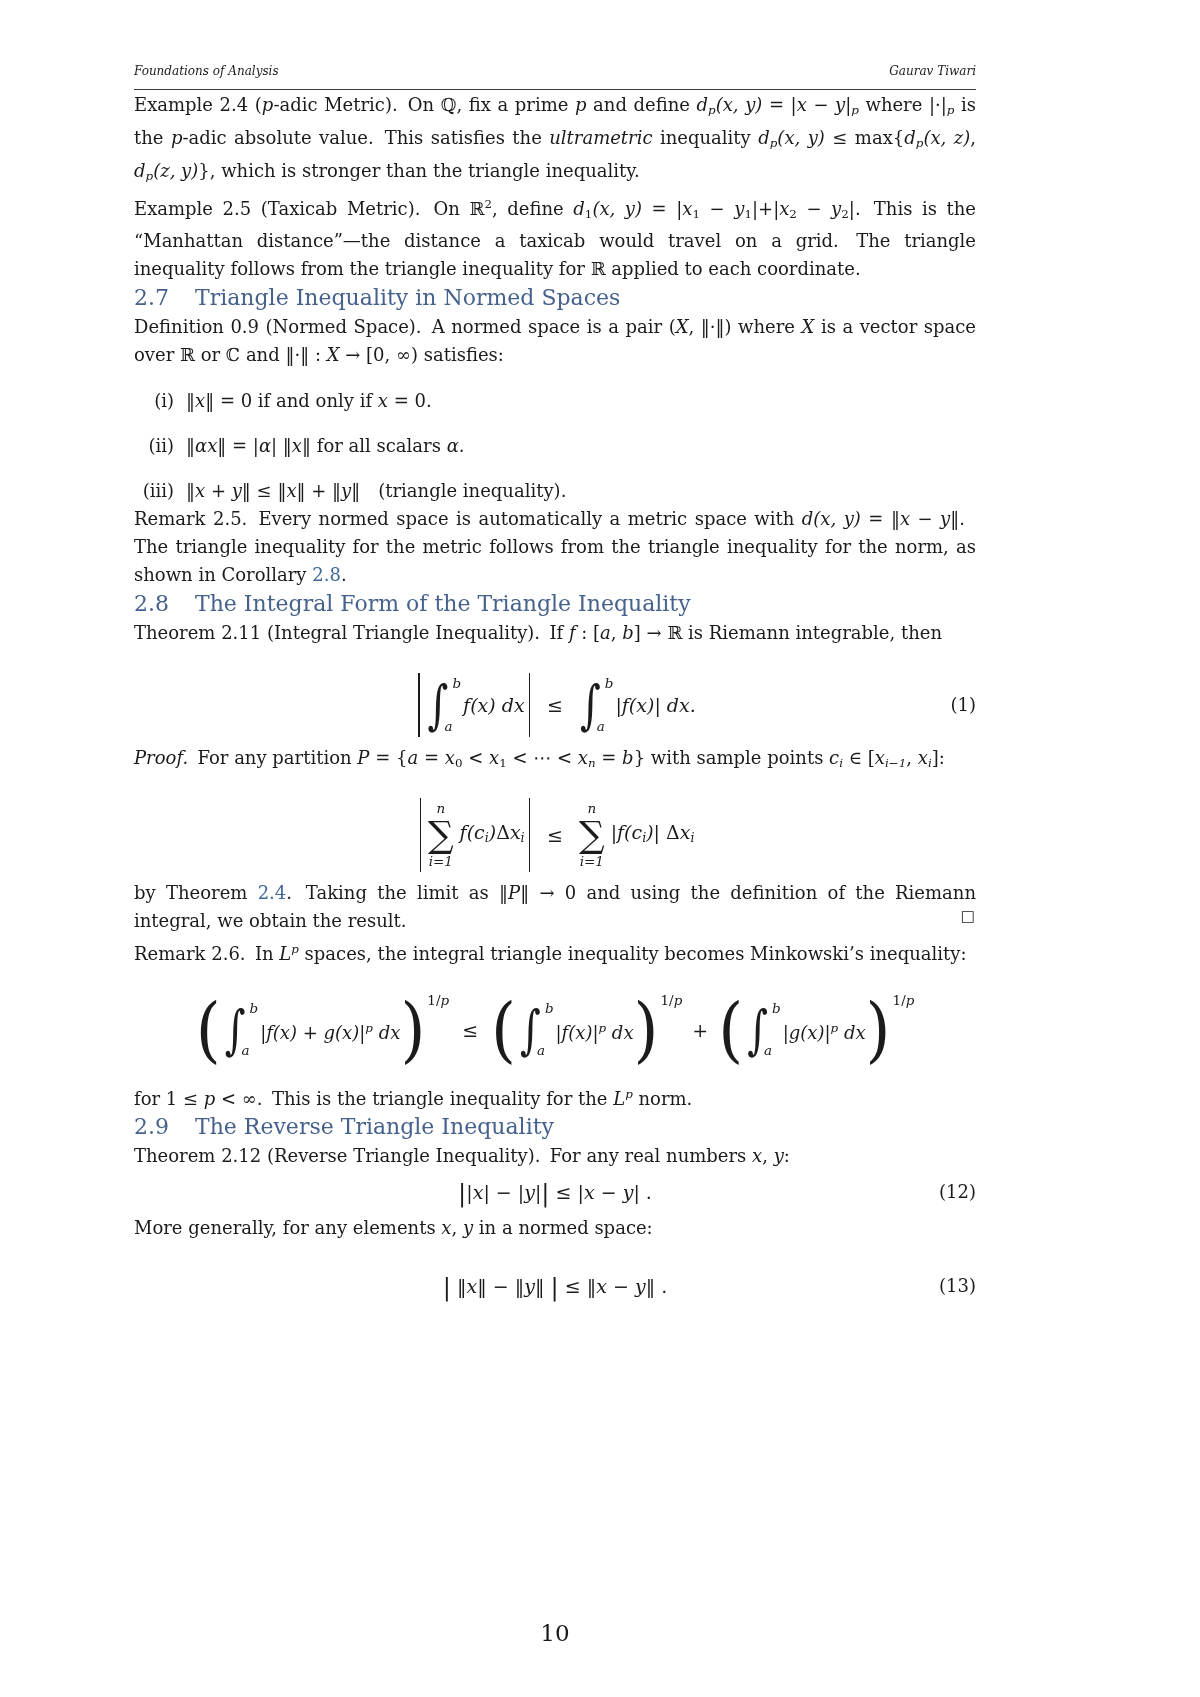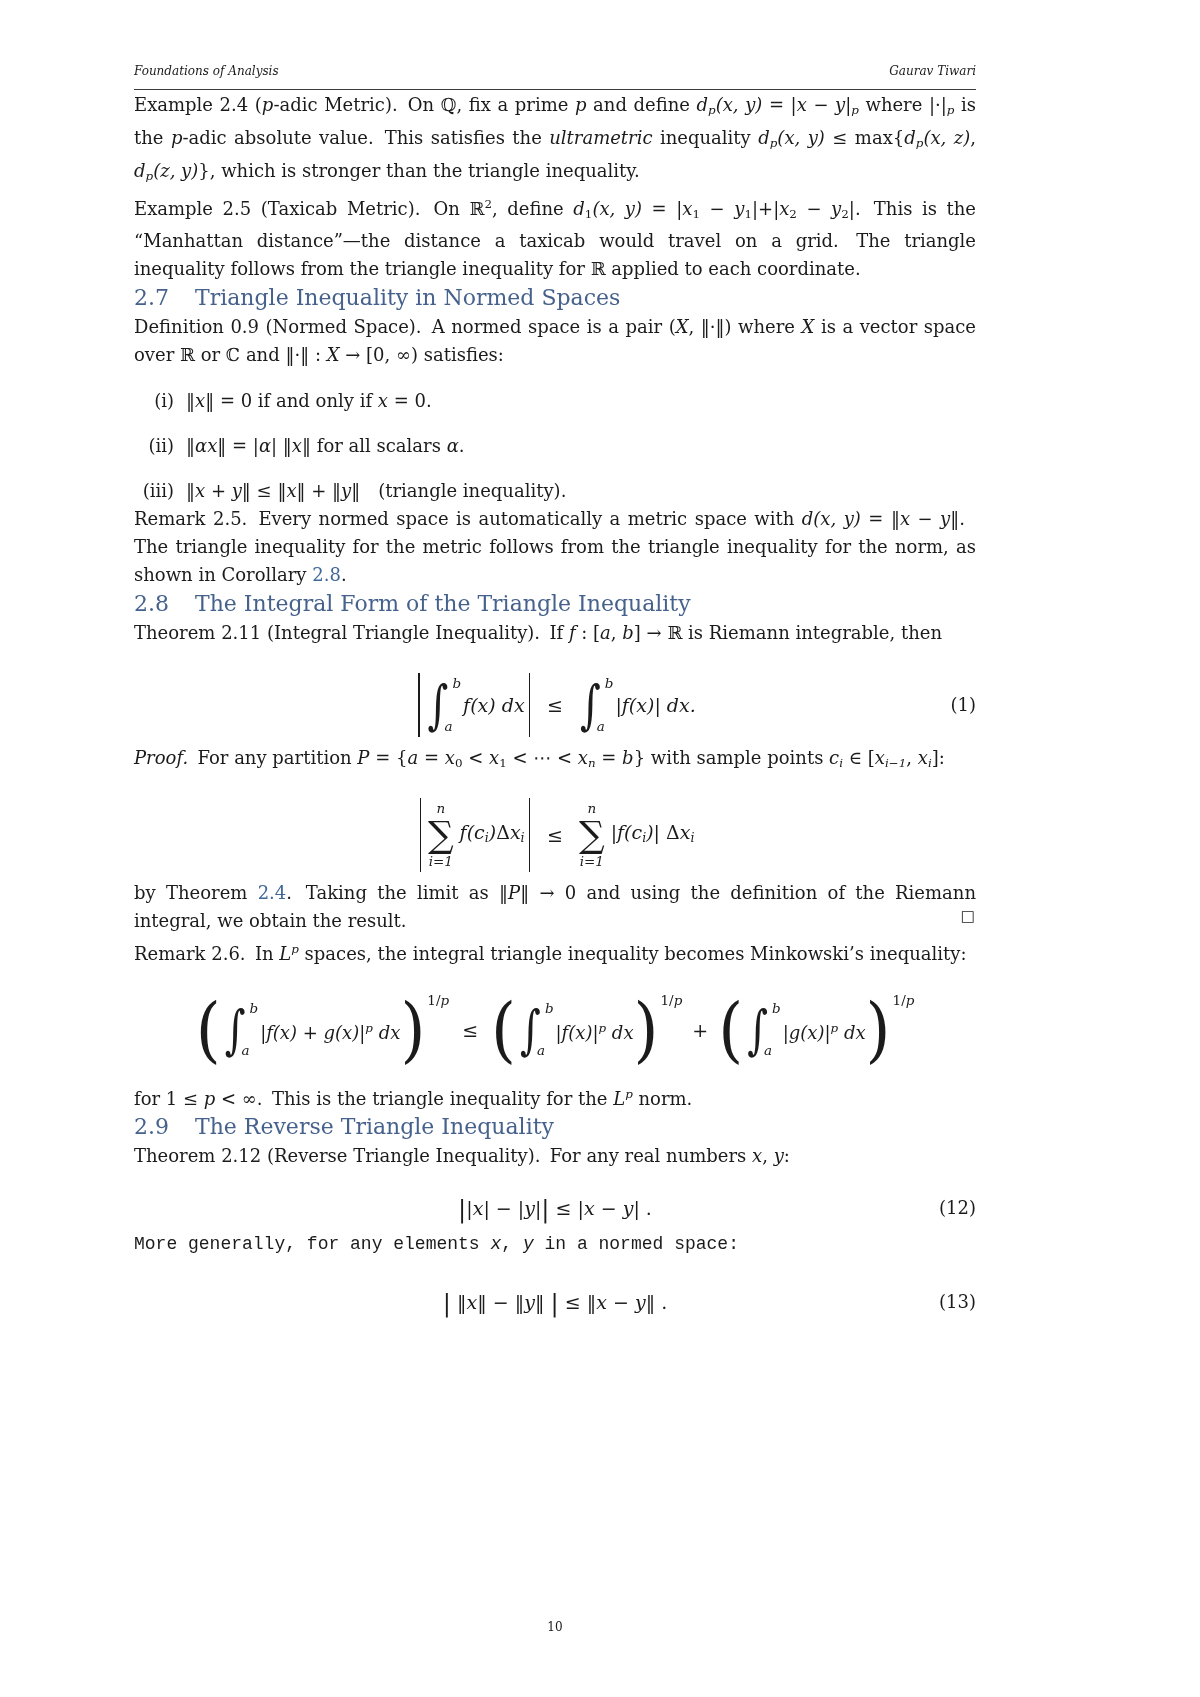--- a/index.html
+++ b/index.html
@@ -28,21 +28,21 @@
   .p1{margin-top:46px;}
   .p2{margin-top:22px;}
   .p3{margin-top:13px;}
   .p4{margin-top:17px;}
   .p5{margin-top:15px;}
   .p6{margin-top:7px;}
   .p7{margin-top:6px;position:relative;}
   .p8{margin-top:13px;}
   .p9{margin-top:8px;}
   .p10{margin-top:15px;}
-  .p11{margin-top:8px;font-family:Liberation Mono, monospace;}
+  .p11{margin-top:8px;}
   h2.sec{
     display:flex;align-items:baseline;
     font-size:22px;line-height:30px;font-weight:normal;
     color:var(--heading);margin:0;text-align:left;
   }
   .sec27{margin-top:27px;}
   .sec28{margin-top:32px;}
   .sec29{margin-top:24px;}
   .sec-num{margin-right:26px;}
   .mlist{margin-top:18px;}
@@ -57,21 +57,21 @@
   .lnk{color:var(--link);}
   .tl{font-size:128%;vertical-align:-0.07em;}
   
   .eqrow{
     display:flex;align-items:center;justify-content:center;
     position:relative;text-align:left;
   }
   .eq11row{margin-top:19px;min-height:78px;}
   .eqsumrow{margin-top:14px;min-height:88px;}
   .eqminkrow{margin-top:12px;min-height:100px;}
-  .eq12row{margin-top:16px;min-height:44px;}
+  .eq12row{min-height:44px;}
   .eq13row{margin-top:22px;min-height:44px;}
   .eqtx{font-size:19px;}
   .eqrel{margin:0 13px;font-size:19px;}
   .plus{margin:0 10px;font-size:19px;}
   .eqtag{position:absolute;right:0;top:50%;transform:translateY(-50%);font-size:18px;}
   .vb{width:1.4px;background:var(--text);margin:0 4px;flex:0 0 auto;}
   .vb-lg{height:64px;}
   .vb-xl{height:74px;}
   .intg{display:inline-flex;margin:0 6px 0 4px;align-items:center;}
   .int-sym{
@@ -94,21 +94,21 @@
   .grp{display:inline-flex;align-items:center;}
   .bigp{
     font-size:64px;line-height:1;display:inline-block;
     transform:scaleY(1.1);transform-origin:center;font-weight:300;
   }
   .grp .eqtx{font-size:18px;}
   .grp-exp{align-self:flex-start;font-size:13.5px;margin-top:-4px;margin-left:2px;line-height:1;text-align:center;}
   .qed{position:absolute;right:1px;bottom:5px;font-size:15px;}
   .footer{
     position:absolute;left:134px;top:1620px;width:842px;
-    text-align:center;font-size:12px;
+    text-align:center;font-size:23px;
   }
 </style>
 </head>
 <body>
 
 <div class="page">
 
   <div class="header">
     <span>Foundations of Analysis</span>
     <span>Gaurav Tiwari</span>

